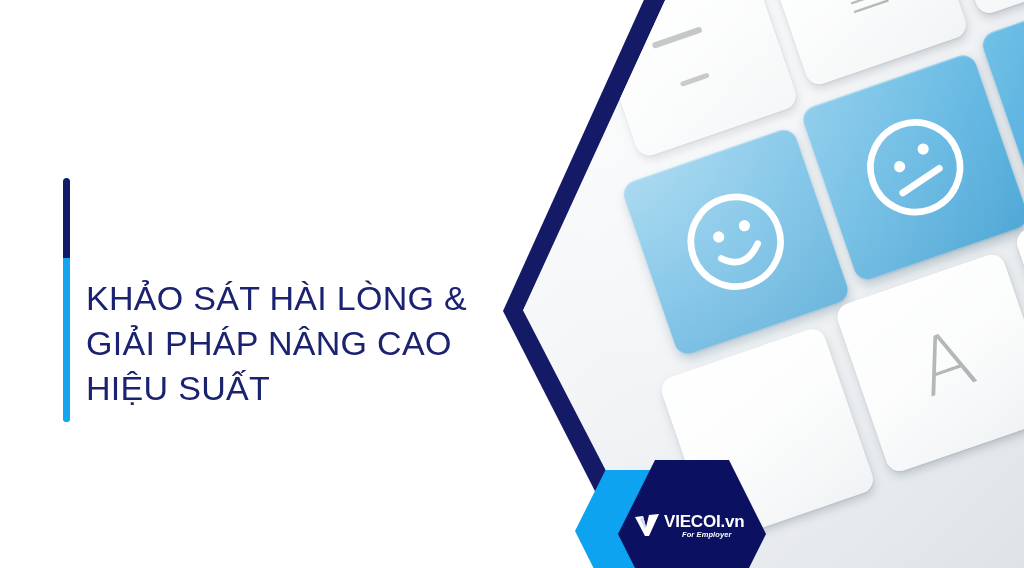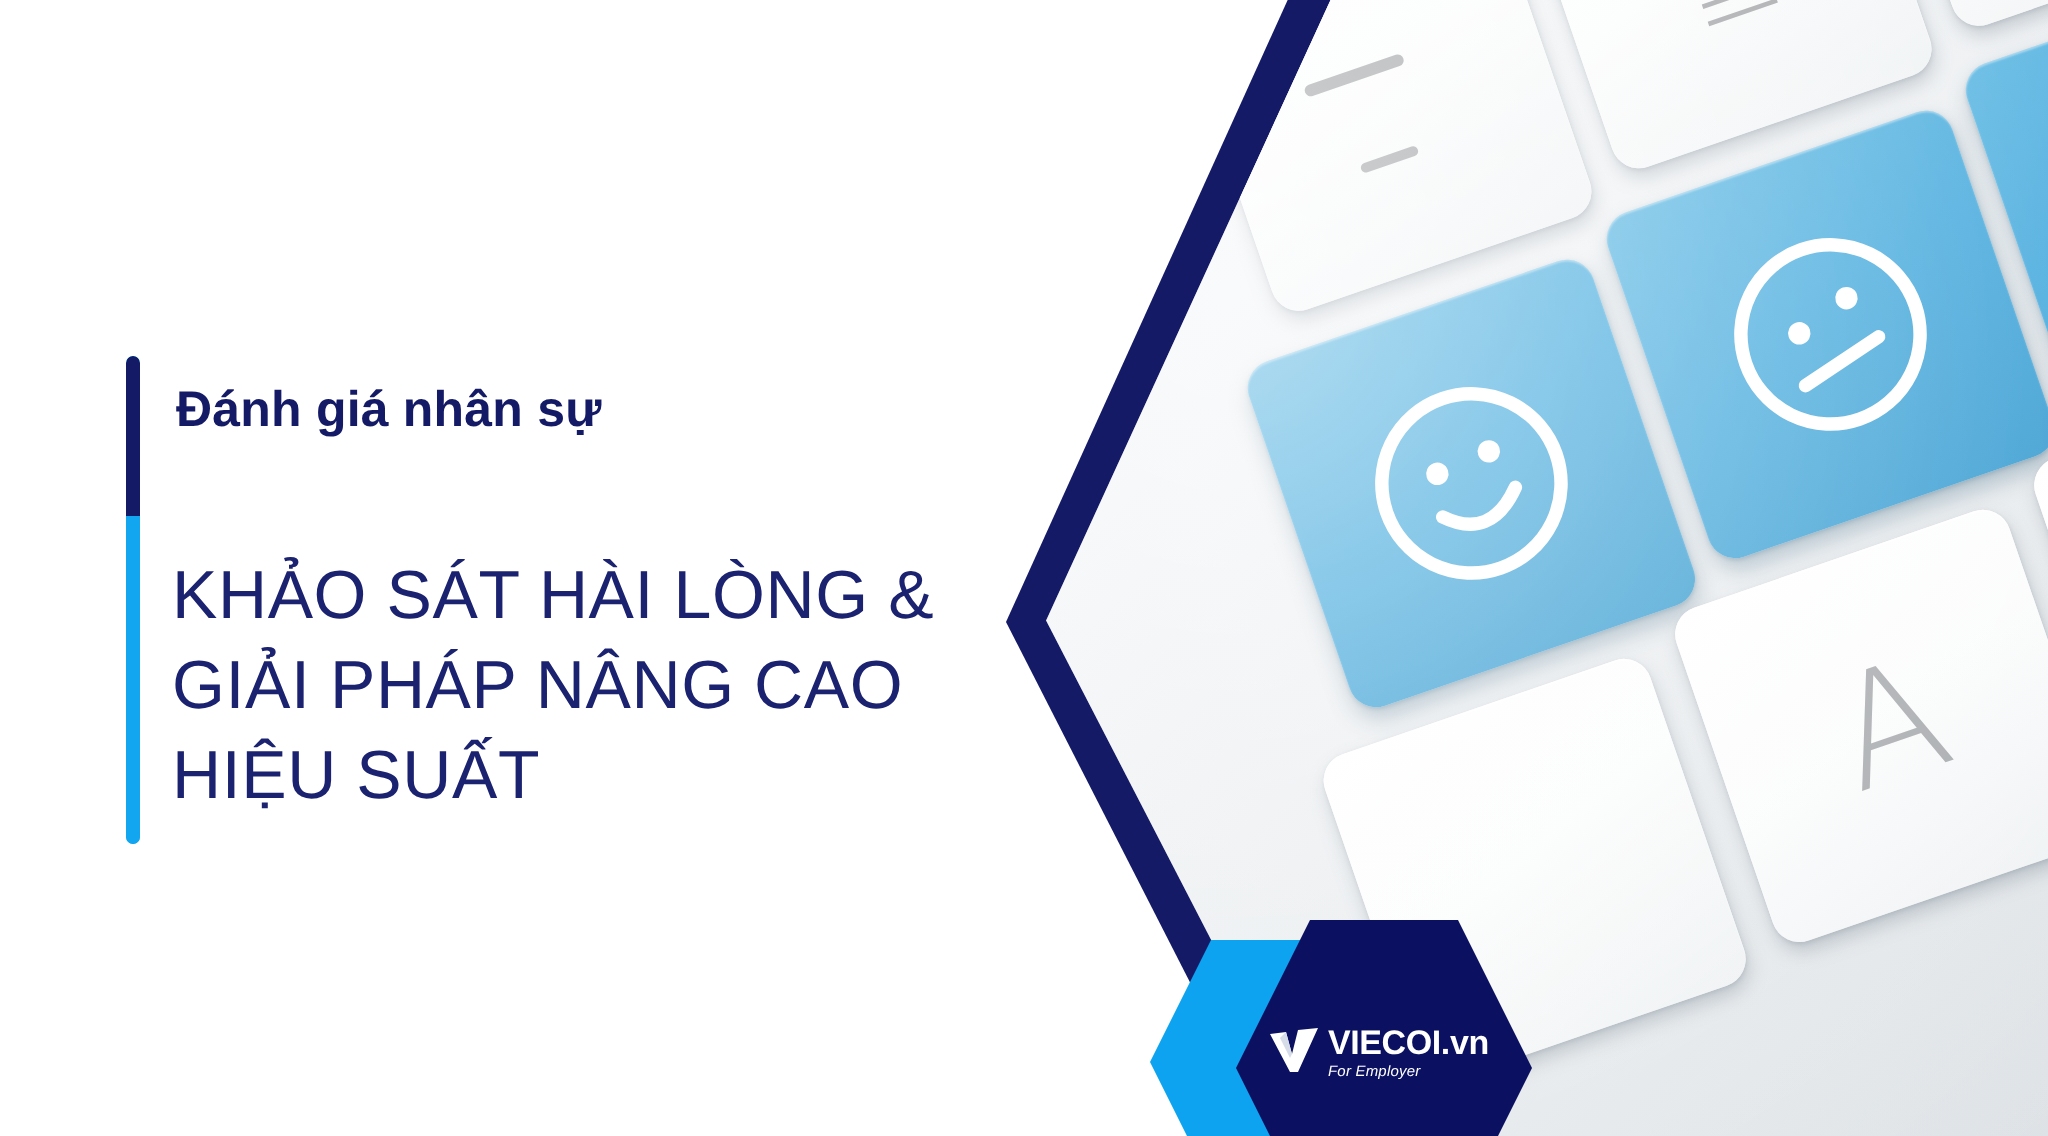--- a/index.html
+++ b/index.html
@@ -187,26 +187,27 @@
   .logo-text { line-height: 1; }
   .logo-name {
     font-size: 17px;
     font-weight: 700;
     color: #ffffff;
     letter-spacing: -0.2px;
     font-family: "Liberation Sans", sans-serif;
   }
   .logo-tag {
     font-size: 7.5px;
-    font-weight: 400;
+    font-weight: 700;
     font-style: italic;
     color: #ffffff;
     letter-spacing: 0.1px;
     margin-top: 1px;
     font-family: "Liberation Sans", sans-serif;
+    margin-left: 18px;
   }
 </style>
 </head>
 <body>
 
 <div id="stage">
 
   <div class="art-area">
 
     <div class="navy-hex"></div>
@@ -289,19 +290,18 @@
 
   </div>
 
   <div class="text-panel">
 
     <div class="accent-bar">
       <div class="seg-navy"></div>
       <div class="seg-blue"></div>
     </div>
 
-    <div class="eyebrow">Đánh giá nhân sự</div>
 
     <div class="headline">Khảo sát hài lòng &amp; giải pháp nâng cao hiệu suất</div>
 
   </div>
 
 </div>
 
 </body></html>

